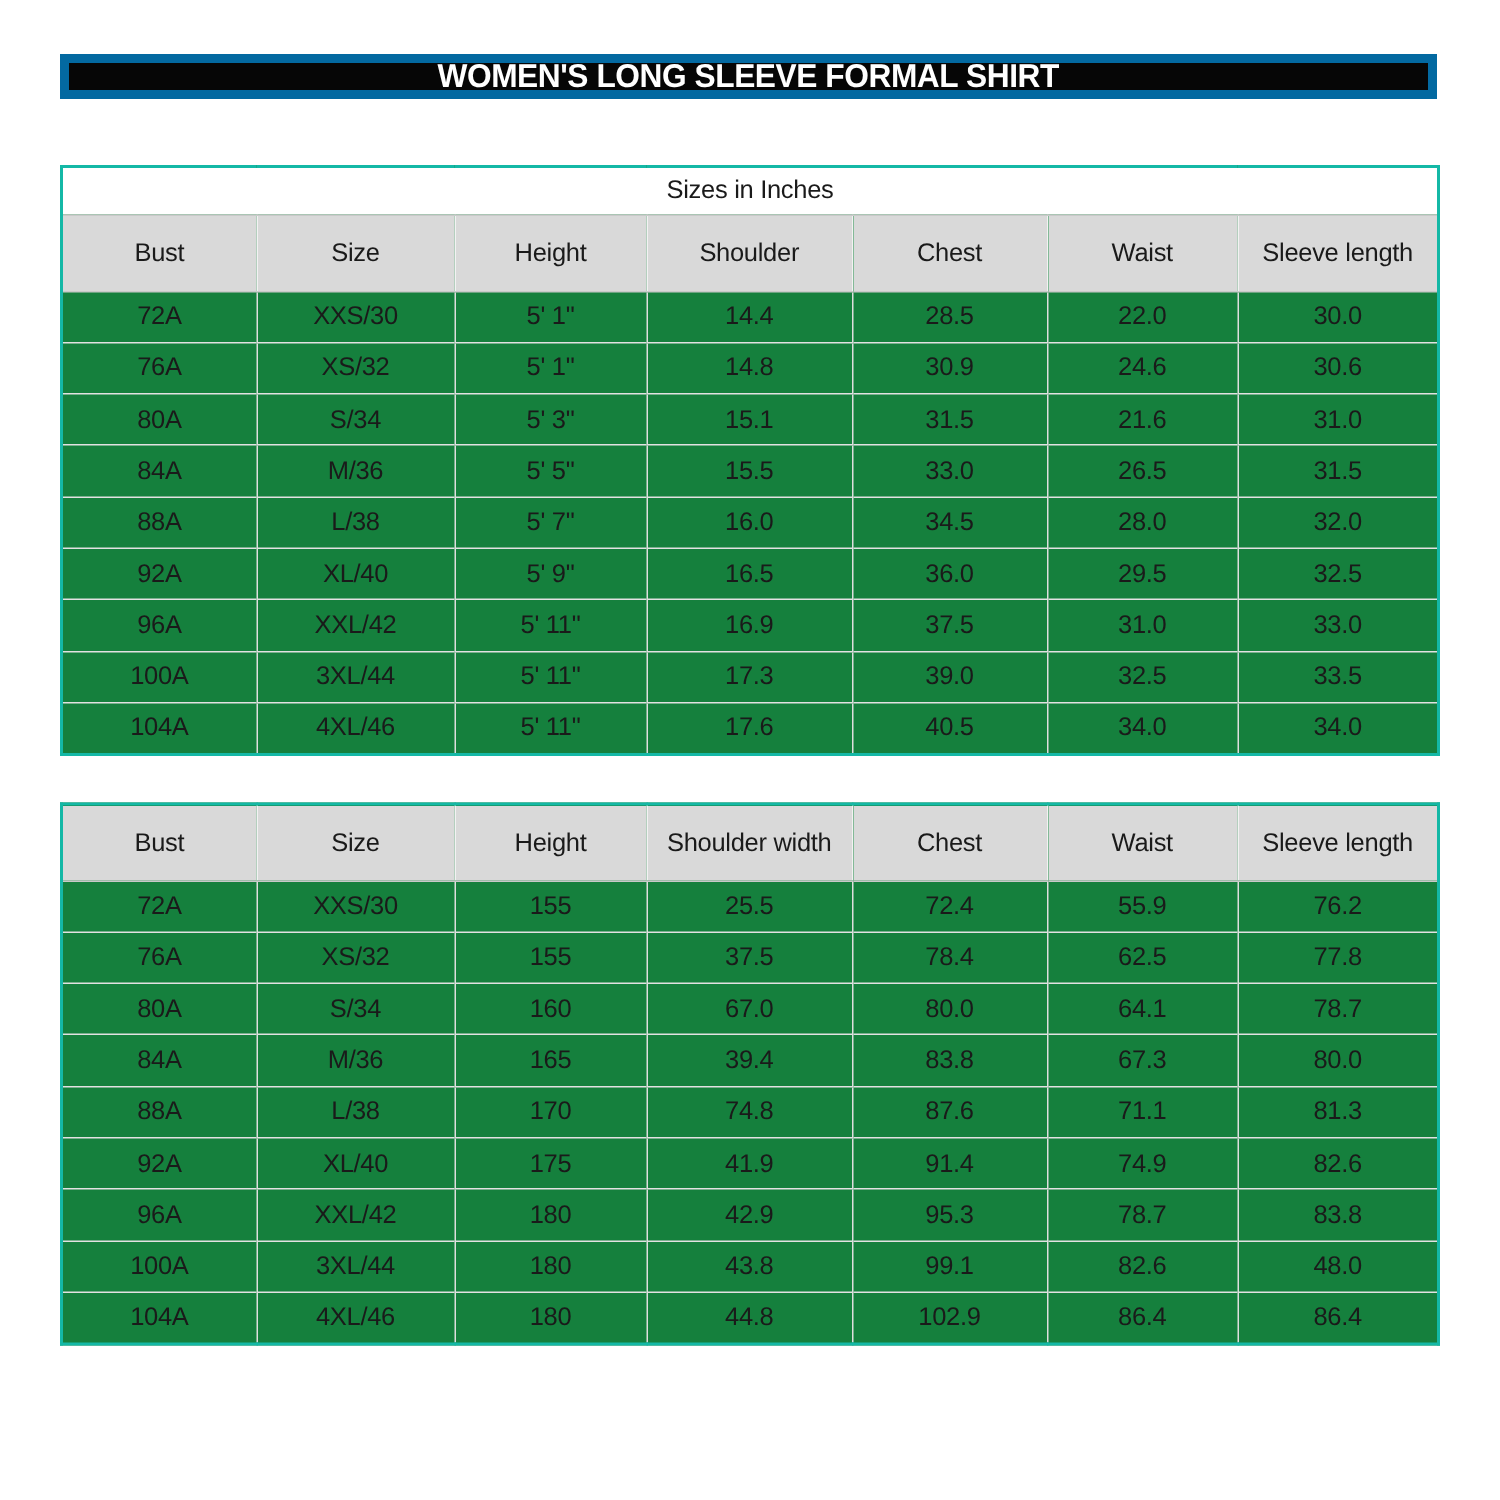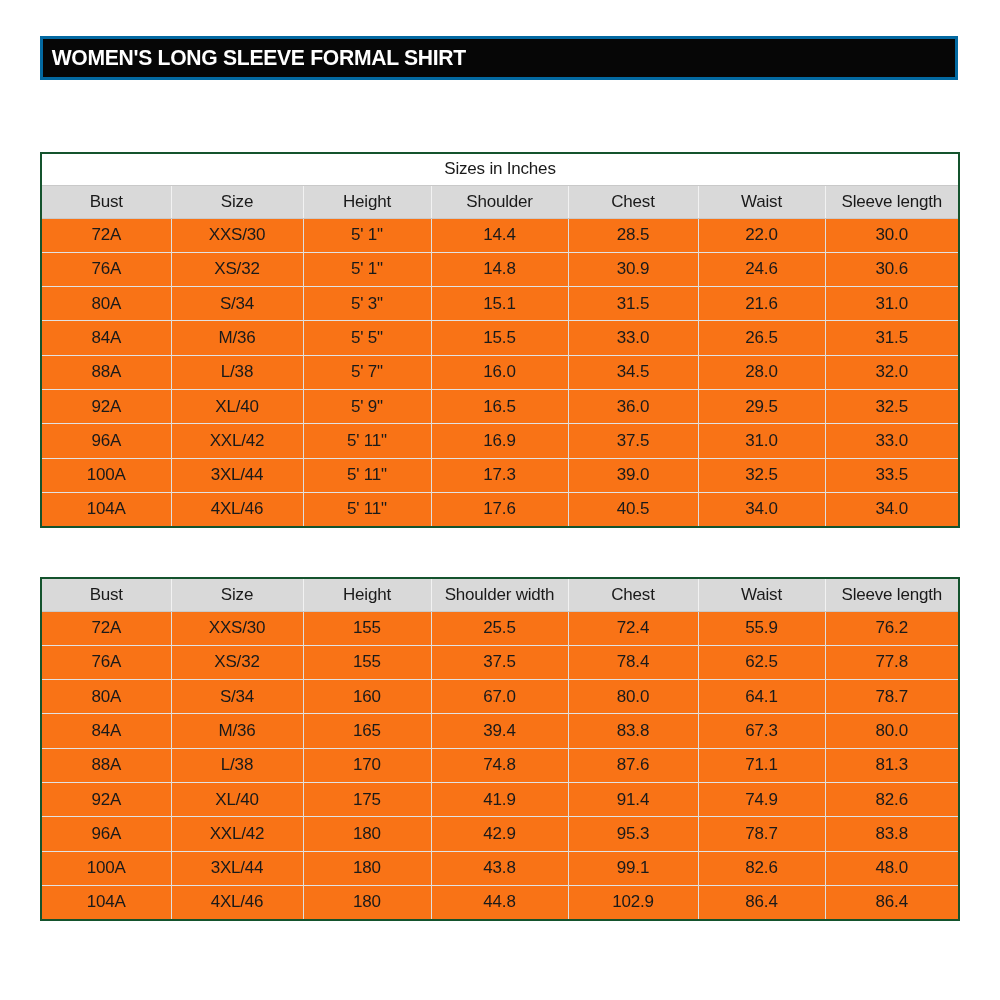--- a/index.html
+++ b/index.html
@@ -9,44 +9,43 @@
     font-family: "Liberation Sans", sans-serif;
     color: #1a1a1a;
     position: relative;
   }
   .page { position: absolute; left: 0; top: 0; width: 1000px; height: 1000px; }
 
   
   .banner {
     position: absolute;
     left: 40px; top: 36px;
-    width: 918px; height: 44px;
+    width: 918px; height: 30px;
     background: #060606;
-    border: 3px solid #0369a1;
-    display: flex; align-items: center; 
+    border: 6px solid #0369a1;
+    display: flex; align-items: center; justify-content: center;
   }
   .banner-title {
     color: #ffffff;
     font-size: 22px;
     font-weight: bold;
     letter-spacing: -0.3px;
     transform: scaleX(0.96);
     white-space: nowrap;
   }
 
   
   .size-table {
     position: absolute;
     left: 40px;
     width: 918px;
     border-collapse: collapse;
     table-layout: fixed;
-    border: 2px solid #14532d;
-    background: #f97316;
-    margin-top: 42px;
+    border: 2px solid #14b8a6;
+    background: #15803d;
   }
   .table-inches { top: 110px; }
   .table-cm     { top: 535px; }
 
   .size-table td, .size-table th {
     text-align: center;
     vertical-align: middle;
     font-size: 17px;
     font-weight: normal;
     letter-spacing: -0.2px;
@@ -54,21 +53,21 @@
     white-space: nowrap;
   }
 
   .title-row td {
     height: 32px;
     background: #ffffff;
     border-bottom: 1px solid #c9c9c9;
   }
 
   .header-row th {
-    height: 33px;
+    height: 51px;
     background: #d9d9d9;
     border-left: 1px solid #f2f2f2;
     border-bottom: 1px solid #c9c9c9;
   }
   .header-row th:first-child { border-left: none; }
 
   .data-row td {
     height: 34.3px;
     border-left: 1px solid #dedede;
     border-top: 1px solid #e2e2e2;

